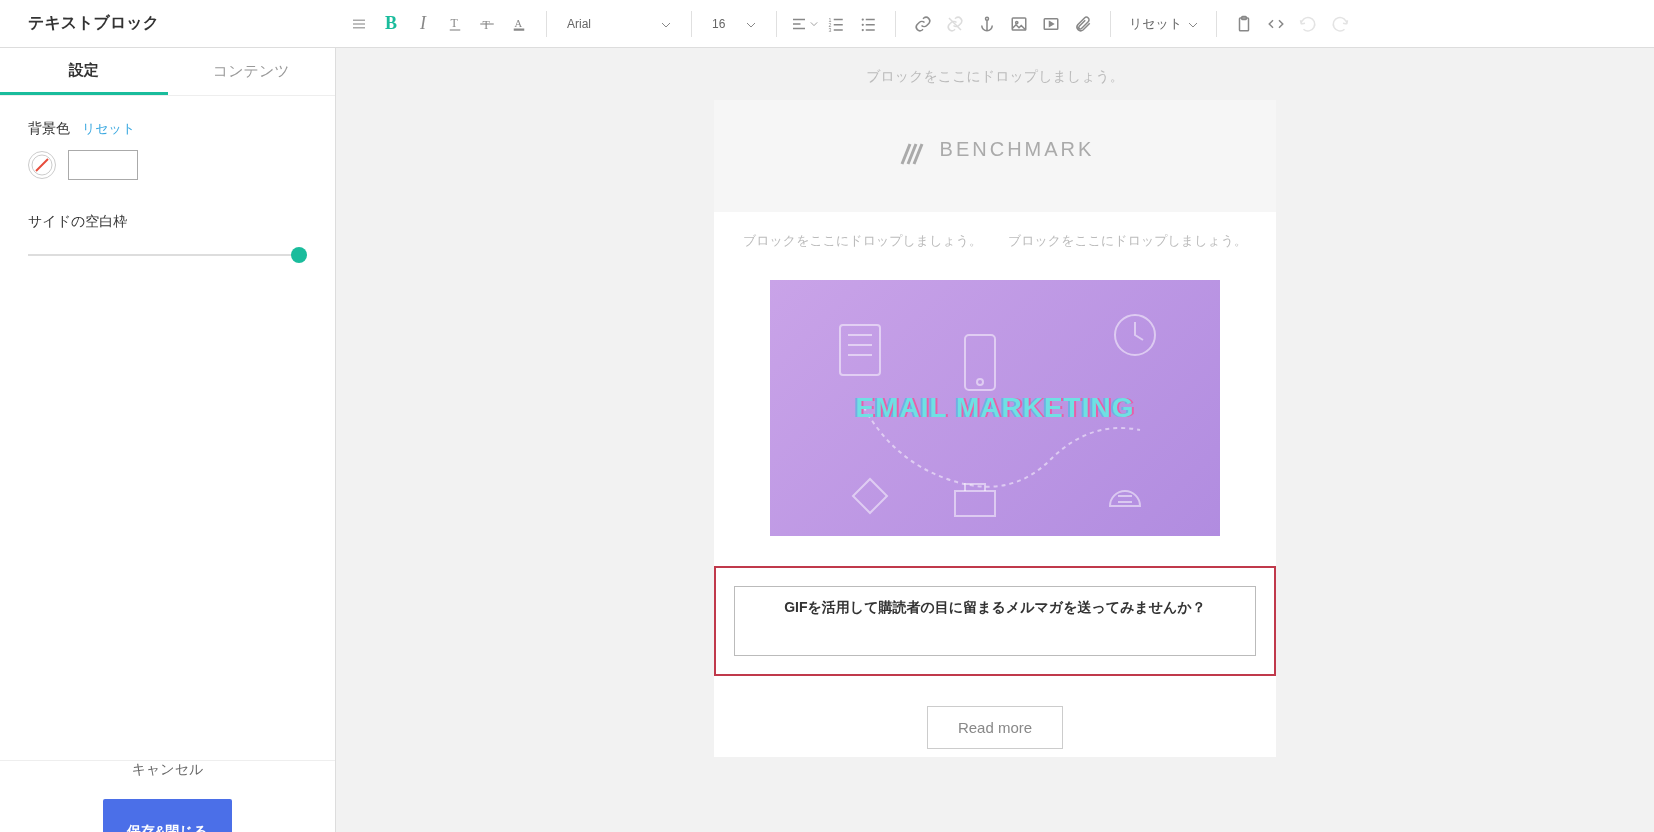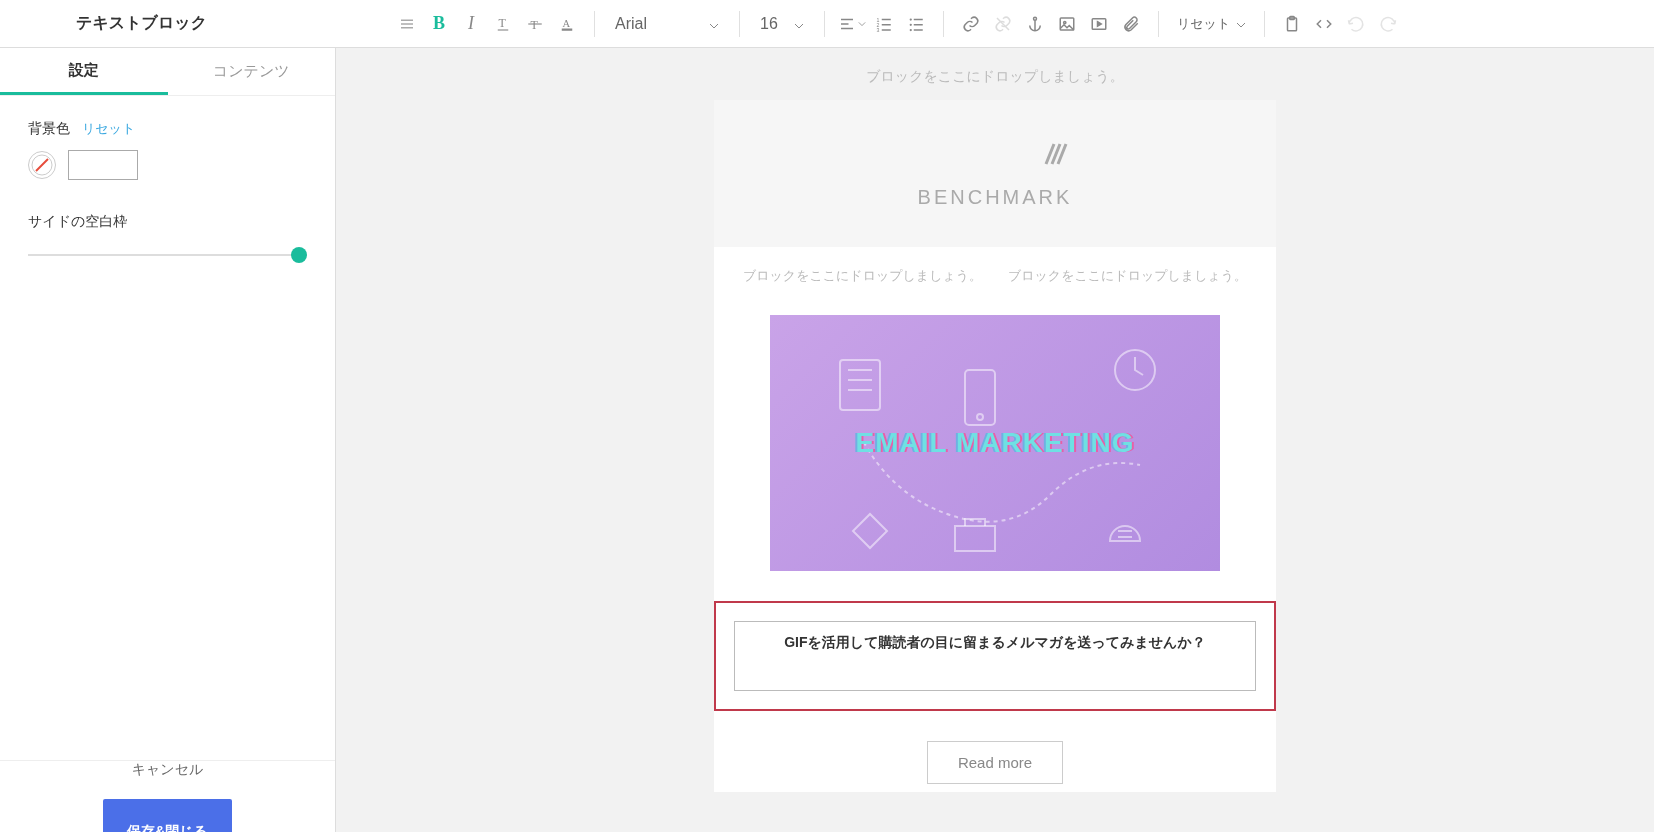--- a/index.html
+++ b/index.html
@@ -1,25 +1,25 @@
 <!DOCTYPE html>
 <html><head>
 <meta charset="utf-8">
 <style>
 * { margin: 0; padding: 0; box-sizing: border-box; }
 body { font-family: -apple-system, "Hiragino Sans", "Meiryo", sans-serif; background: #fff; width: 1654px; height: 832px; overflow: hidden; }
 
 
 .toolbar { height: 48px; display: flex; align-items: center; border-bottom: 1px solid #ddd; }
-.toolbar-title { width: 336px; padding-left: 28px; font-size: 16px; font-weight: 600; color: #333; margin-left: 48px; }
+.toolbar-title { width: 336px; padding-left: 28px; font-size: 16px; font-weight: 600; color: #333; }
 .toolbar-main { flex: 1; display: flex; align-items: center; gap: 2px; padding: 0 8px; }
 .tb-divider { width: 1px; height: 26px; background: #e0e0e0; margin: 0 10px; }
 .tb-btn { width: 30px; height: 30px; display: inline-flex; align-items: center; justify-content: center; cursor: pointer; color: #888; border-radius: 3px; }
 .tb-btn svg { width: 18px; height: 18px; }
-.tb-select { display: inline-flex; align-items: center; height: 30px; padding: 0 8px; font-size: 16px; color: #666; cursor: pointer; min-width: 120px; justify-content: space-between; }
+.tb-select { display: inline-flex; align-items: center; height: 30px; padding: 0 8px; font-size: 12px; color: #666; cursor: pointer; min-width: 120px; justify-content: space-between; }
 .tb-select.narrow { min-width: 60px; }
 .caret { margin-left: 6px; }
 .caret svg { width: 10px; height: 6px; }
 .bold-b { font-weight: 900; color: #1abc9c; font-size: 18px; font-family: serif; }
 .italic-i { font-style: italic; font-family: serif; font-size: 18px; color: #888; }
 .insert-label { font-size: 13px; color: #666; padding: 0 6px; display: flex; align-items: center; }
 
 
 .sidebar { position: absolute; left: 0; top: 48px; bottom: 0; width: 336px; border-right: 1px solid #ddd; background: #fff; display: flex; flex-direction: column; }
 .tabs { display: flex; height: 48px; border-bottom: 1px solid #eee; }
@@ -39,21 +39,21 @@
 
 .panel-footer { height: 72px; border-top: 1px solid #eee; display: flex; align-items: center; padding: 0 28px; gap: 20px; flex-direction: column; }
 .btn-text { font-size: 14px; color: #666; background: none; border: none; cursor: pointer; }
 .btn-primary { background: #4b6fe8; color: #fff; border: none; padding: 24px 24px; font-size: 14px; font-weight: 600; cursor: pointer; border-radius: 2px; }
 
 
 .canvas { position: absolute; left: 336px; right: 0; top: 48px; bottom: 0; background: #f2f2f2; overflow-y: auto; }
 .dropzone-top { text-align: center; padding: 20px 0 14px; font-size: 14px; color: #bbb; font-weight: 500; }
 .email-frame { width: 562px; margin: 0 auto; background: #fff; }
 .email-header { background: #f6f6f6; padding: 38px 20px; text-align: center; position: relative; }
-.brand { display: inline-flex; align-items: flex-end; gap: 12px; color: #999; flex-direction: column; }
+.brand { display: inline-flex; align-items: flex-start; gap: 12px; color: #999; }
 .brand-name { font-size: 20px; letter-spacing: 3px; color: #aaa; font-weight: 400; }
 .brand-icon svg { width: 32px; height: 32px; }
 .dropzone-split { display: flex; padding: 20px 16px 10px; }
 .dz-half { flex: 1; text-align: center; font-size: 13px; color: #bbb; }
 .hero { padding: 20px 56px; }
 .hero-img { width: 100%; height: 256px; background: linear-gradient(135deg, #c9a3e8, #b18ce0); display: flex; align-items: center; justify-content: center; position: relative; overflow: hidden; }
 .hero-text { font-size: 28px; font-weight: 900; color: #6fe0e3; letter-spacing: 1px; text-shadow: 2px 0 #e85fa8, -2px 0 #6fb0e3; z-index: 2; }
 .hero-doodle { position: absolute; stroke: rgba(255,255,255,0.5); fill: none; stroke-width: 2; }
 .selected-block { margin: 10px 0; border: 2px solid #c0394b; padding: 18px; }
 .text-editor { border: 1px solid #bbb; padding: 12px 16px; min-height: 70px; font-size: 14px; font-weight: 600; text-align: center; color: #333; outline: none; }

